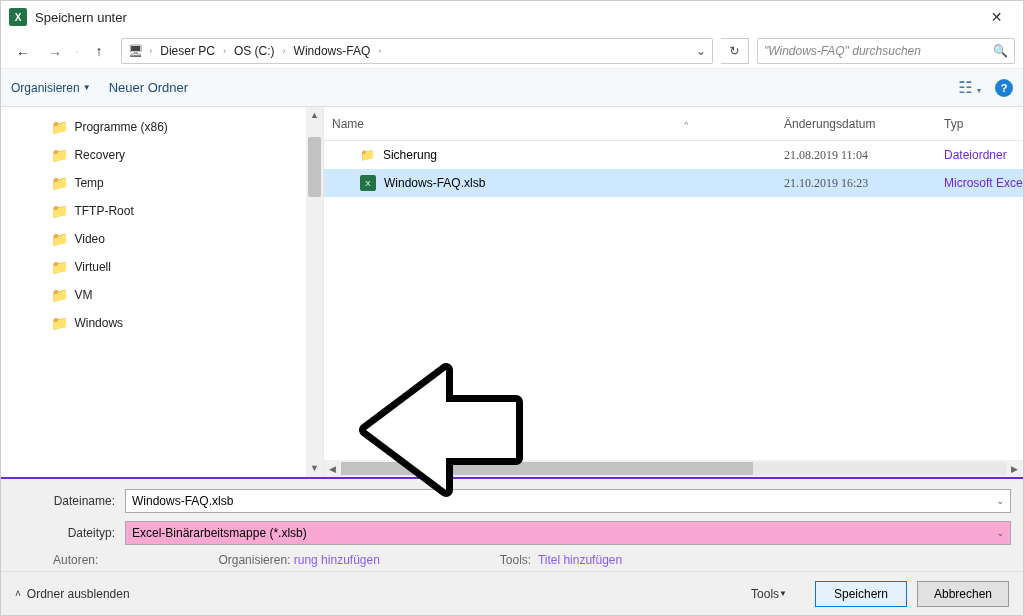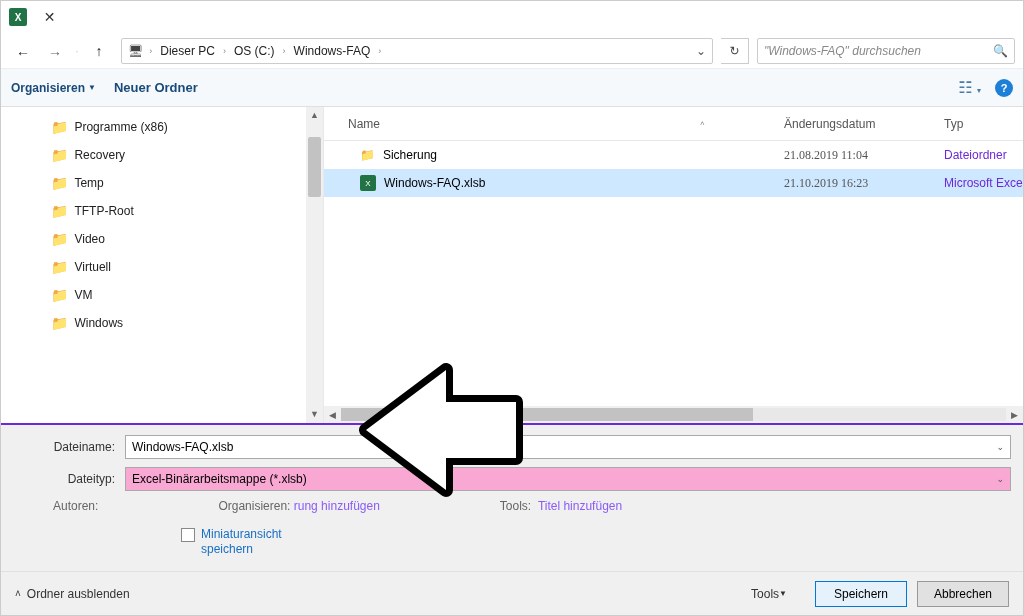--- a/index.html
+++ b/index.html
@@ -21,38 +21,38 @@
   .crumb-icon { color: #444; font-size: 12px; }
   .crumb { color: #222; padding: 0 2px; }
   .crumb-sep { color: #888; font-size: 9px; margin: 0 2px; }
   .addr-end { margin-left: auto; display: flex; gap: 6px; color: #555; }
   .refresh-btn { width: 28px; height: 26px; border: 1px solid #ccc; border-left: none; display: flex; align-items: center; justify-content: center; color: #444; }
   .searchbox { width: 258px; height: 26px; border: 1px solid #ccc; border-radius: 2px; display: flex; align-items: center; padding: 0 6px; color: #888; margin-left: 4px; }
   .searchbox span.ph { flex:1; font-style: italic; color: #888; }
 
   
   .toolbar { height: 38px; background: #f5f9fc; border-bottom: 1px solid #e0e0e0; display: flex; align-items: center; padding: 0 10px; gap: 18px; }
-  .tb-btn { color: #1a4a7a; font-size: 13px; display: flex; align-items: center; gap: 3px; font-weight: bold; }
+  .tb-btn { color: #1a4a7a; font-size: 13px; display: flex; align-items: center; gap: 3px; }
   .tb-right { margin-left: auto; display: flex; align-items: center; gap: 14px; }
   .view-icon { color: #4a7aa8; font-size: 16px; }
   .help-icon { width: 18px; height: 18px; background: #1e7fd6; color: #fff; border-radius: 50%; display: flex; align-items: center; justify-content: center; font-size: 11px; font-weight: bold; }
 
   
   .body { flex: 1; display: flex; min-height: 0; }
   .sidebar { width: 322px; overflow: hidden; padding: 6px 0; position: relative; }
   .tree-item { display: flex; align-items: center; height: 28px; padding-left: 50px; gap: 6px; color: #222; }
   .tree-item .folder-icon { color: #f0c85a; font-size: 14px; }
   .sidebar-scroll { position: absolute; right: 0; top: 0; bottom: 0; width: 17px; background: #f0f0f0; }
   .sidebar-scroll .thumb { position: absolute; left: 2px; right: 2px; top: 30px; height: 60px; background: #c2c2c2; border-radius: 2px; }
   .sidebar-scroll .arrow { position:absolute; left:0; right:0; height:17px; text-align:center; color:#666; font-size:9px; line-height:17px; }
   .sidebar-scroll .arrow.up { top:0; } .sidebar-scroll .arrow.down { bottom:0; }
 
   .main { flex: 1; display:flex; flex-direction: column; border-left: 1px solid #e8e8e8; min-width:0; }
   .columns { height: 34px; display: flex; align-items: center; border-bottom: 1px solid #e8e8e8; color: #555; font-size: 12px; }
-  .col-name { width: 460px; padding-left: 24px; display:flex; align-items:center; gap:60px; }
+  .col-name { width: 460px; padding-left: 8px; display:flex; align-items:center; gap:60px; }
   .col-date { width: 160px; }
   .col-type { flex: 1; }
   .sort-caret { font-size: 8px; color: #888; margin-left: 260px; }
 
   .filelist { flex:1; overflow:hidden; position: relative; }
   .row { height: 28px; display: flex; align-items: center; }
   .row .c-name { width: 460px; padding-left: 36px; display:flex; align-items:center; gap:8px; }
   .row .c-date { width: 160px; color: #555; font-family: Liberation Serif, serif; }
   .row .c-type { flex:1; color: #6d28d9; white-space: nowrap; overflow: hidden; }
   .row.selected { background: #cde8ff; }
@@ -89,20 +89,21 @@
   
   .big-arrow { position:absolute; left: 356px; top: 360px; pointer-events:none; }
 </style>
 </head>
 <body>
 
 <div class="dialog">
 
   <div class="titlebar">
     <div class="appicon">X</div>
+    <div class="title">Speichern unter</div>
     <div class="close">✕</div>
   </div>
 
   <div class="navbar">
     <div class="nav-btn active">←</div>
     <div class="nav-btn">→</div>
     <div class="nav-sep">·</div>
     <div class="nav-btn active">↑</div>
     <div class="addressbar">
       <span class="crumb-icon">🖥</span>
@@ -231,25 +232,20 @@
       <div class="field gray">
         <span>Excel-Binärarbeitsmappe (*.xlsb)</span>
           <span class="caret">⌄</span>
       </div>
     </div>
     <div class="meta-row">
       <div><span class="ml">Autoren:</span></div>
       <div><span class="ml">Organisieren:</span> <span class="link">rung hinzufügen</span></div>
       <div><span class="ml">Tools:</span>&nbsp;&nbsp;<span class="link">Titel hinzufügen</span></div>
     </div>
-    <div class="thumb-row">
-      <div class="cb"></div>
-      <div class="cblabel" style="white-space:pre-line;">Miniaturansicht
-speichern</div>
-    </div>
   </div>
 
   <div class="bottombar">
     <div class="hidefolders">
       <span style="font-size:10px;">˄</span>
       <span>Ordner ausblenden</span>
     </div>
     <div class="bottom-right">
       <div class="tools">
         <span>Tools</span>

